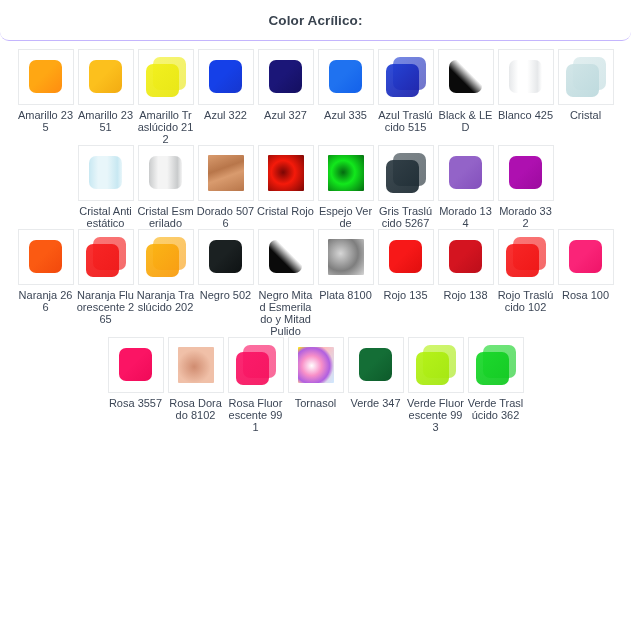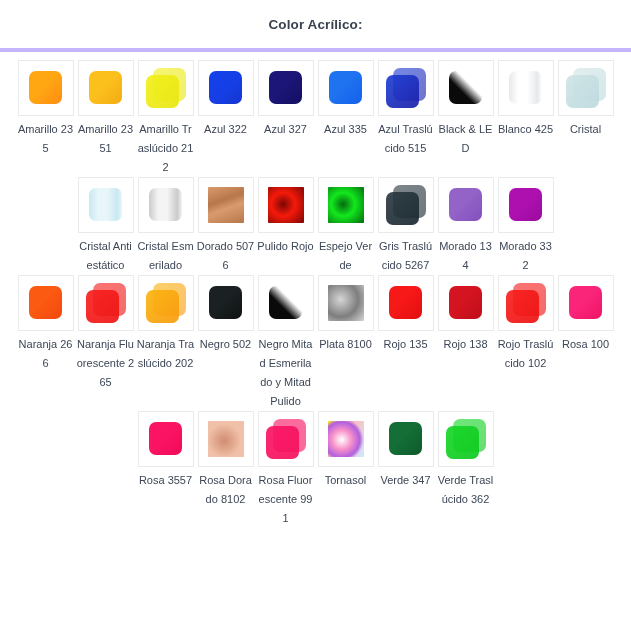--- a/index.html
+++ b/index.html
@@ -12,26 +12,27 @@
     height: 619px;
     font-family: "Liberation Sans", sans-serif;
     color: #3c4656;
     overflow: hidden;
   }
   .panel {
     width: 631px;
     box-sizing: border-box;
   }
   .panel-header {
-    height: 52px;
+    height: 41px;
     display: flex;
     align-items: center;
     justify-content: center;
-    border-bottom: 4px solid #c4b5fd;
+    border-bottom: 1px solid #c4b5fd;
     box-sizing: border-box;
+    border-radius: 9px;
   }
   .panel-title {
     font-size: 13.5px;
     font-weight: bold;
     color: #39434f;
     letter-spacing: 0.1px;
   }
   .swatch-grid {
     padding: 8px 8px 0 8px;
     box-sizing: border-box;
@@ -91,21 +92,21 @@
     border-radius: 1px;
     width: 36px;
     height: 36px;
     left: 2px;
     top: 2px;
   }
   .swatch-label {
     width: 58px;
     margin-top: 4px;
     font-size: 11px;
-    line-height: 19px;
+    line-height: 12px;
     text-align: center;
     color: #3c4656;
     word-break: break-all;
     overflow-wrap: anywhere;
     hyphens: none;
   }
 </style>
 </head>
 <body>
 
@@ -225,21 +226,21 @@
             </div>
           </div>
           <div class="swatch-label">Dorado 5076</div>
         </div>
         <div class="swatch-cell">
           <div class="swatch-box">
             <div class="chip-wrap tex">
               <div class="chip" style="background: radial-gradient(circle at 42% 48%, rgb(122, 6, 4) 0%, rgb(245, 26, 10) 42%, rgb(122, 6, 4) 100%);"></div>
             </div>
           </div>
-          <div class="swatch-label">Pulido Rojo</div>
+          <div class="swatch-label">Cristal Rojo</div>
         </div>
         <div class="swatch-cell">
           <div class="swatch-box">
             <div class="chip-wrap tex">
               <div class="chip" style="background: radial-gradient(circle at 42% 48%, rgb(4, 106, 16) 0%, rgb(18, 232, 28) 42%, rgb(4, 106, 16) 100%);"></div>
             </div>
           </div>
           <div class="swatch-label">Espejo Verde</div>
         </div>
         <div class="swatch-cell">
@@ -387,20 +388,29 @@
           </div>
           <div class="swatch-label">Tornasol</div>
         </div>
         <div class="swatch-cell">
           <div class="swatch-box">
             <div class="chip-wrap">
               <div class="chip" style="background: linear-gradient(135deg, rgb(20, 110, 54) 0%, rgb(20, 110, 54) 45%, rgb(13, 90, 42) 100%);"></div>
             </div>
           </div>
           <div class="swatch-label">Verde 347</div>
+        </div>
+        <div class="swatch-cell">
+          <div class="swatch-box">
+            <div class="chip-wrap dbl">
+              <div class="chip back" style="background: linear-gradient(135deg, rgb(180, 242, 18) 0%, rgb(162, 230, 12) 100%);"></div>
+              <div class="chip front" style="background: linear-gradient(135deg, rgb(180, 242, 18) 0%, rgb(162, 230, 12) 100%);"></div>
+            </div>
+          </div>
+          <div class="swatch-label">Verde Fluorescente 993</div>
         </div>
         <div class="swatch-cell">
           <div class="swatch-box">
             <div class="chip-wrap dbl">
               <div class="chip back" style="background: linear-gradient(135deg, rgb(22, 216, 39) 0%, rgb(14, 200, 30) 100%);"></div>
               <div class="chip front" style="background: linear-gradient(135deg, rgb(22, 216, 39) 0%, rgb(14, 200, 30) 100%);"></div>
             </div>
           </div>
           <div class="swatch-label">Verde Traslúcido 362</div>
         </div>

